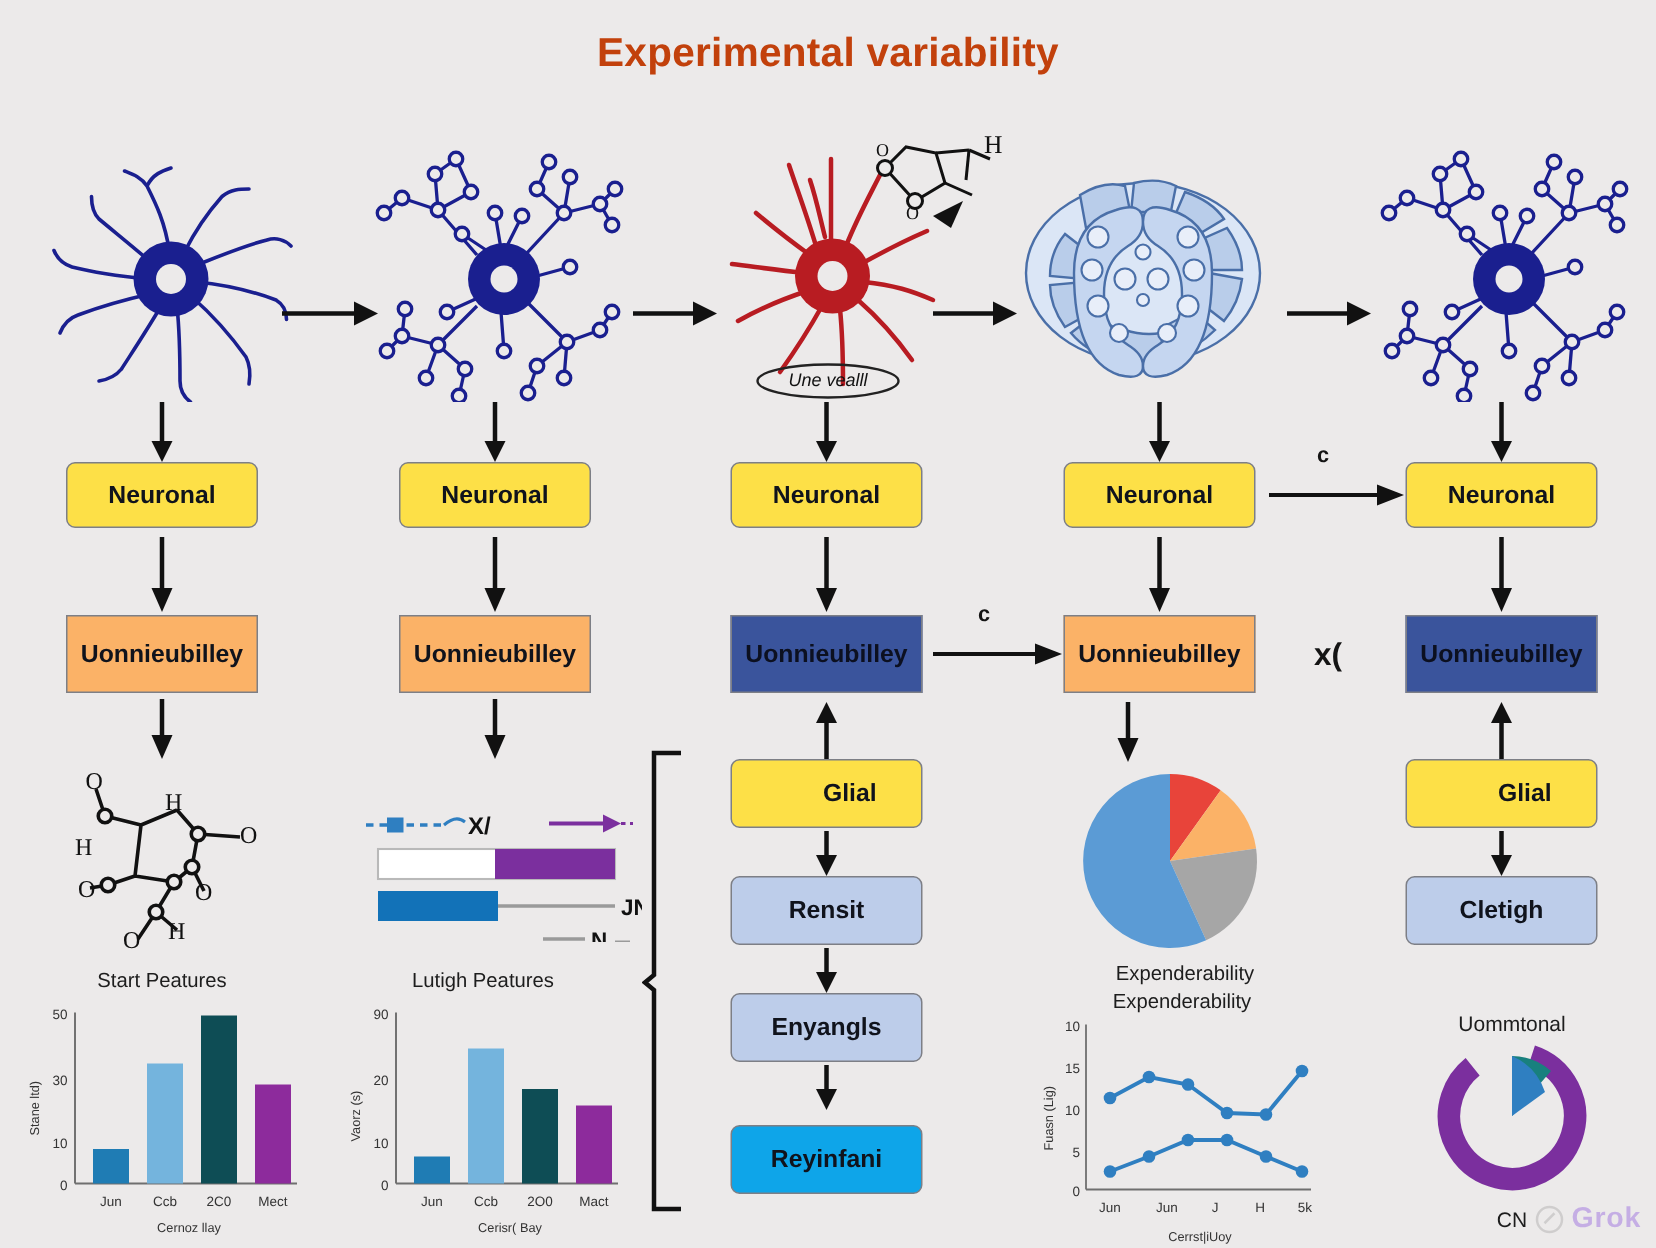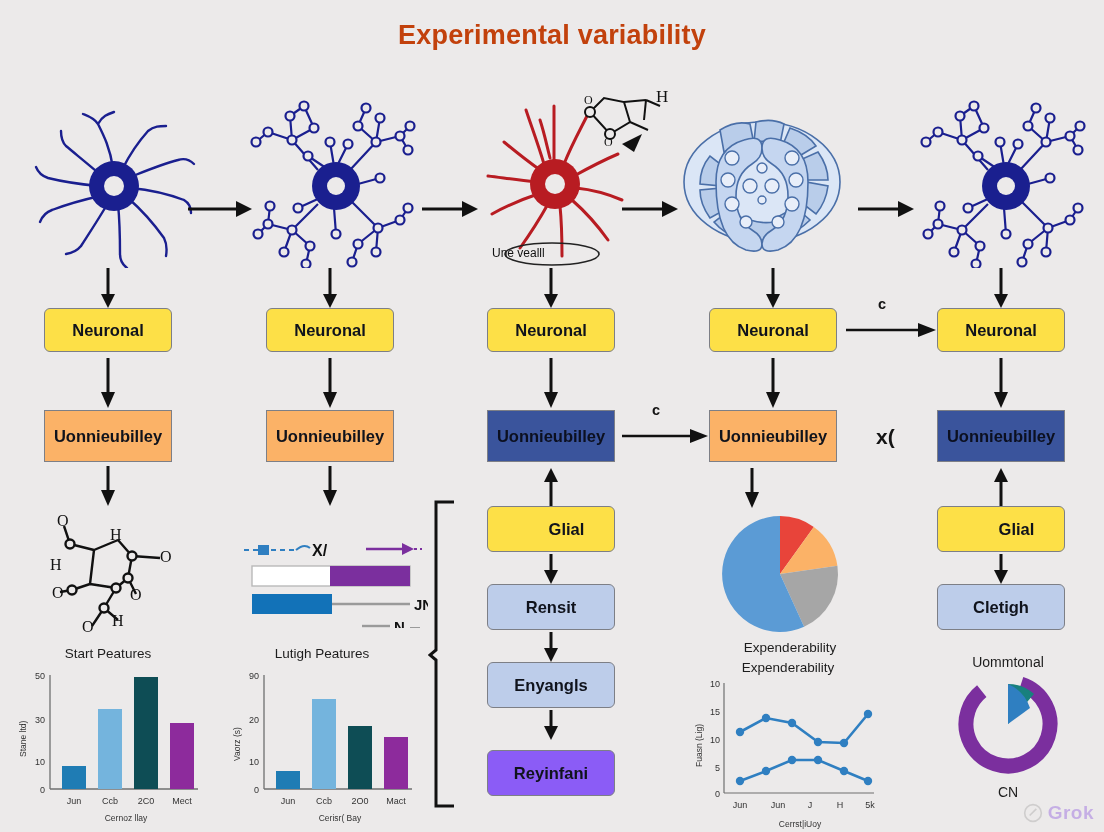--- a/index.html
+++ b/index.html
@@ -28,33 +28,33 @@
     text-align:center;line-height:1.1;
     box-sizing:border-box;
   }
   .pbox.round{border-radius:6px;}
   .c-blue     {background:#fde047;}
   .c-orange   {background:#fbb濃;}
   .c-orange   {background:#fbb267;}
   .c-darkblue {background:#3a549c;color:#0c1020;}
   .c-teal     {background:#fde047;padding-left:31px;}
   .c-ltblue   {background:#bdcdea;}
-  .c-mint     {background:#8b5cf6;}
+  .c-mint     {background:#0ea5e9;}
   .alabel{font-size:14.5px;font-weight:600;color:#141414;}
 
   
   .chart-title{
     font-size:13.5px;color:#1d1d1d;text-align:center;width:100%;
   }
   .axis-lab{font-size:8.5px;fill:#333;}
   .tick-lab{font-size:9px;fill:#333;}
 
   .xmark{font-size:21px;font-weight:700;color:#141414;}
   .cellcap{
-    font-size:12px;color:#111;
+    font-size:12px;color:#111;text-align:center;font-style:italic;
   }
   .wm{
     position:absolute;right:10px;bottom:8px;
     display:flex;align-items:center;gap:5px;
     opacity:.30;
   }
   .wm-text{font-size:19px;color:#6d28d9;font-weight:600;letter-spacing:.5px;}
 </style>
 </head>
 <body>
@@ -543,21 +543,21 @@
         <text x="90" y="133">Jun</text>
         <text x="122" y="133">J</text>
         <text x="152" y="133">H</text>
         <text x="182" y="133">5k</text>
       </g>
       <text class="axis-lab" x="112" y="152" text-anchor="middle" font-family="Liberation Sans, sans-serif">Cerrst|iUoy</text>
     </svg>
   </div>
 
   <div class="abs" style="left:922px;top:654px;width:172px;">
-    <div class="chart-title" style="font-size:14px;">Uommtonal</div>
+    <div class="chart-title" style="font-size:14px;margin-top:20px;">Uommtonal</div>
     <svg width="172" height="112">
       <g transform="translate(86,54)">
         <circle cx="0" cy="0" r="42" fill="none" stroke="#7b2f9e" stroke-width="15" stroke-dasharray="222 42" transform="rotate(-72)"></circle>
         <path d="M0 0 L0 -40 A40 40 0 0 1 26 -30 Z" fill="#18807e"></path>
         <path d="M0 0 L0 -40 A40 40 0 0 1 22 -16 Z" fill="#2f7fc1"></path>
       </g>
     </svg>
     <div class="chart-title" style="font-size:14px;margin-top:-2px;">CN</div>
   </div>
 

